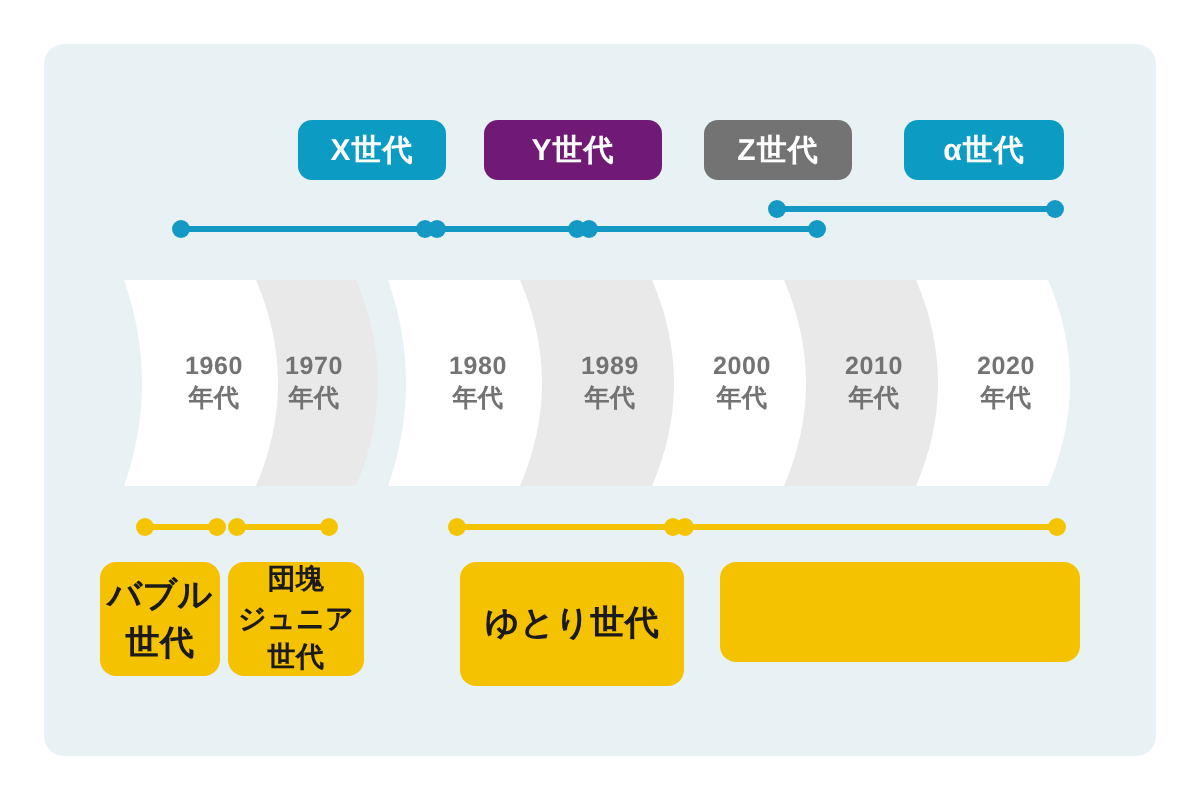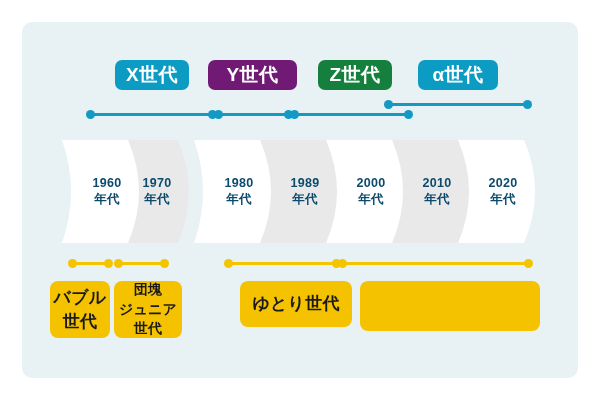--- a/index.html
+++ b/index.html
@@ -32,27 +32,28 @@
     border-radius: 10px;
   }
 
   
   .badge {
     position: absolute;
     height: 30px;
     border-radius: 7px;
     background: #0c9bc2;
     color: #ffffff;
-    font-size: 19px;
+    font-size: 15px;
     font-weight: bold;
     display: flex;
     align-items: center;
     justify-content: center;
     letter-spacing: 0.5px;
     white-space: nowrap;
+    margin-left: 34px;
   }
 
   
   .bline {
     position: absolute;
     height: 3px;
     background: #1499c4;
   }
   .bdot {
     position: absolute;
@@ -83,21 +84,21 @@
     left: 0; top: 0;
     width: 100%;
     height: 100%;
   }
   .chev .txt {
     position: relative;
     z-index: 2;
     text-align: center;
     font-size: 12.5px;
     font-weight: bold;
-    color: #0c4a6e;
+    color: #737373;
     line-height: 1.25;
     letter-spacing: 0.3px;
     padding-left: 2px;
   }
   .chev .txt .yr { display: block; }
 
   
   .yline {
     position: absolute;
     height: 3px;
@@ -131,21 +132,21 @@
 </head>
 <body>
 
 <div id="infographic">
 
   <div class="card"></div>
 
   <div id="badge-group">
       <div class="badge" style="left: 115px; top: 60px; width: 74px; background: rgb(12, 155, 194);">X世代</div>
       <div class="badge" style="left: 208px; top: 60px; width: 89px; background: #701a75;">Y世代</div>
-      <div class="badge" style="left: 318px; top: 60px; width: 74px; background: #15803d;">Z世代</div>
+      <div class="badge" style="left: 318px; top: 60px; width: 74px; background: #737373;">Z世代</div>
       <div class="badge" style="left: 418px; top: 60px; width: 80px; background: rgb(12, 155, 194);">α世代</div>
     </div>
 
   <div id="blue-line-group">
       <div class="bline" style="left: 90px; top: 113px; width: 122px; background: rgb(20, 153, 196);"></div>
       <div class="bdot" style="left: 86px; top: 110px; background: rgb(20, 153, 196);"></div>
       <div class="bdot" style="left: 208px; top: 110px; background: rgb(20, 153, 196);"></div>
       <div class="bline" style="left: 218px; top: 113px; width: 70px; background: rgb(20, 153, 196);"></div>
       <div class="bdot" style="left: 214px; top: 110px; background: rgb(20, 153, 196);"></div>
       <div class="bdot" style="left: 284px; top: 110px; background: rgb(20, 153, 196);"></div>
@@ -245,21 +246,21 @@
           <div>世代</div>
         </div>
       </div>
       <div class="ybox small" style="left: 114px; top: 281px; width: 68px; height: 57px; background: rgb(245, 194, 0);">
         <div>
           <div>団塊</div>
           <div>ジュニア</div>
           <div>世代</div>
         </div>
       </div>
-      <div class="ybox" style="left: 240px; top: 281px; width: 112px; height: 46px; background: rgb(245, 194, 0);">
+      <div class="ybox" style="left: 230px; top: 281px; width: 112px; height: 62px; background: rgb(245, 194, 0);">
         <div>
           <div>ゆとり世代</div>
         </div>
       </div>
       <div class="ybox" style="left: 360px; top: 281px; width: 180px; height: 50px; background: rgb(245, 194, 0);">
         <div>
         </div>
       </div>
     </div>
 

